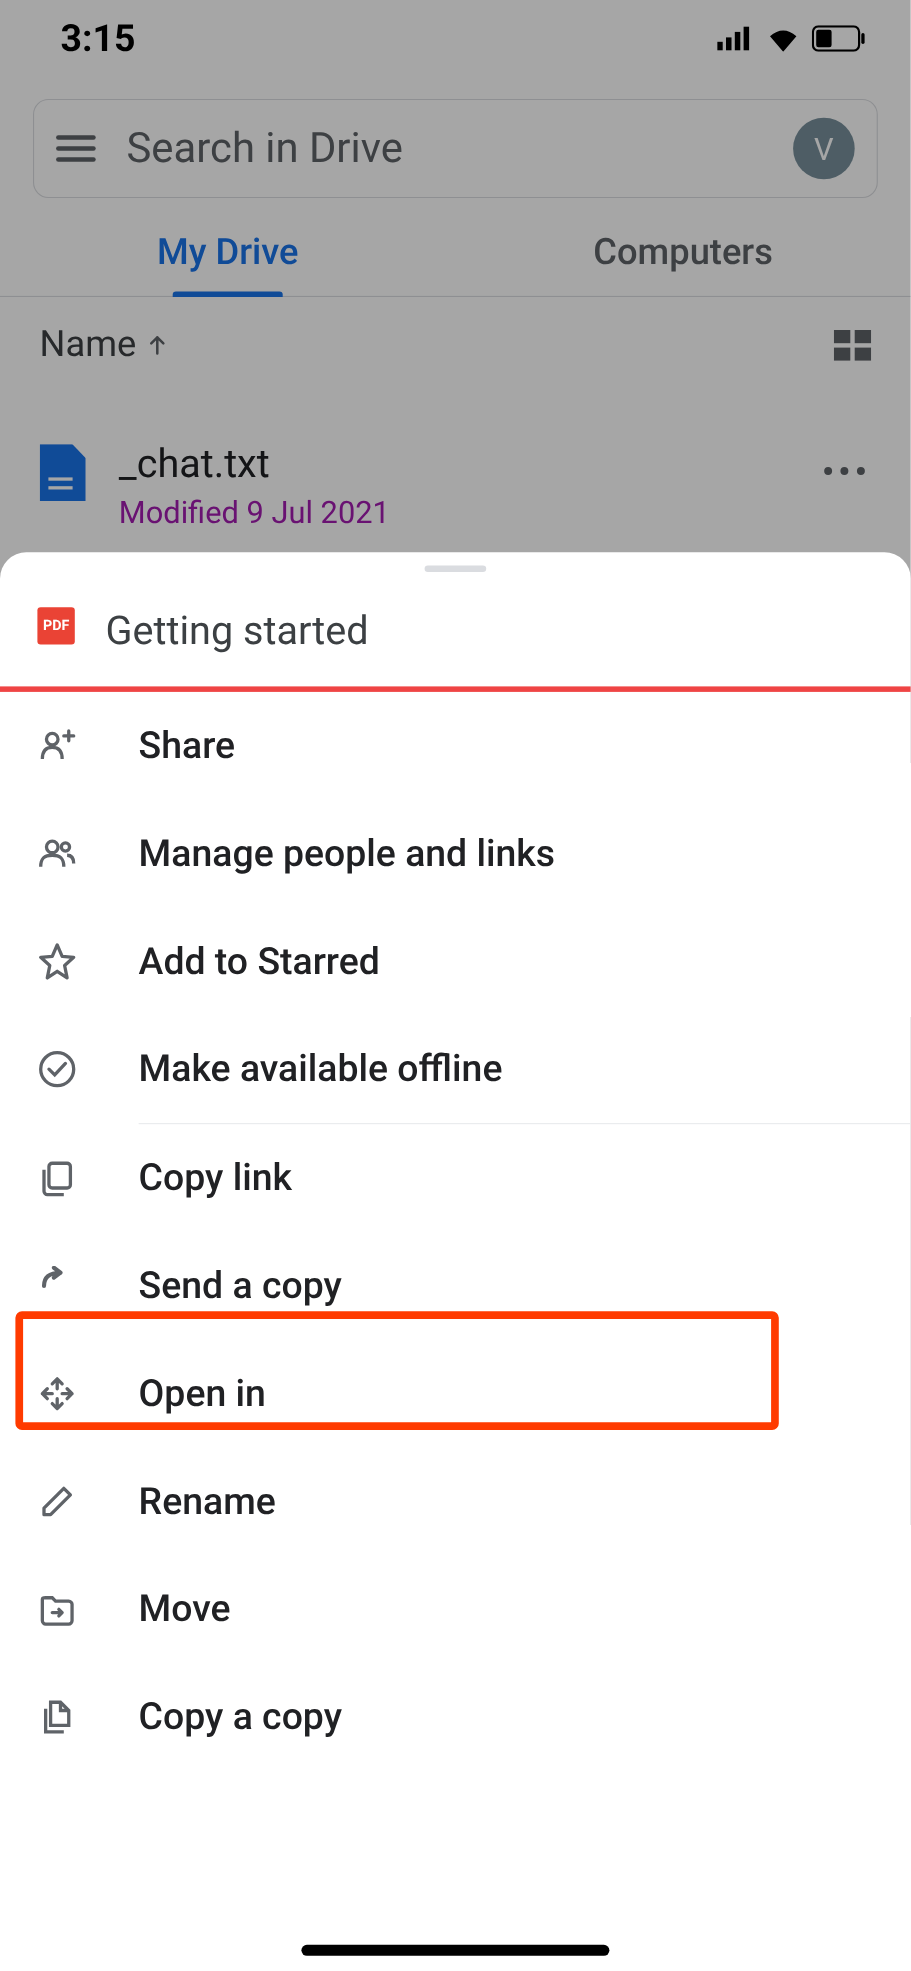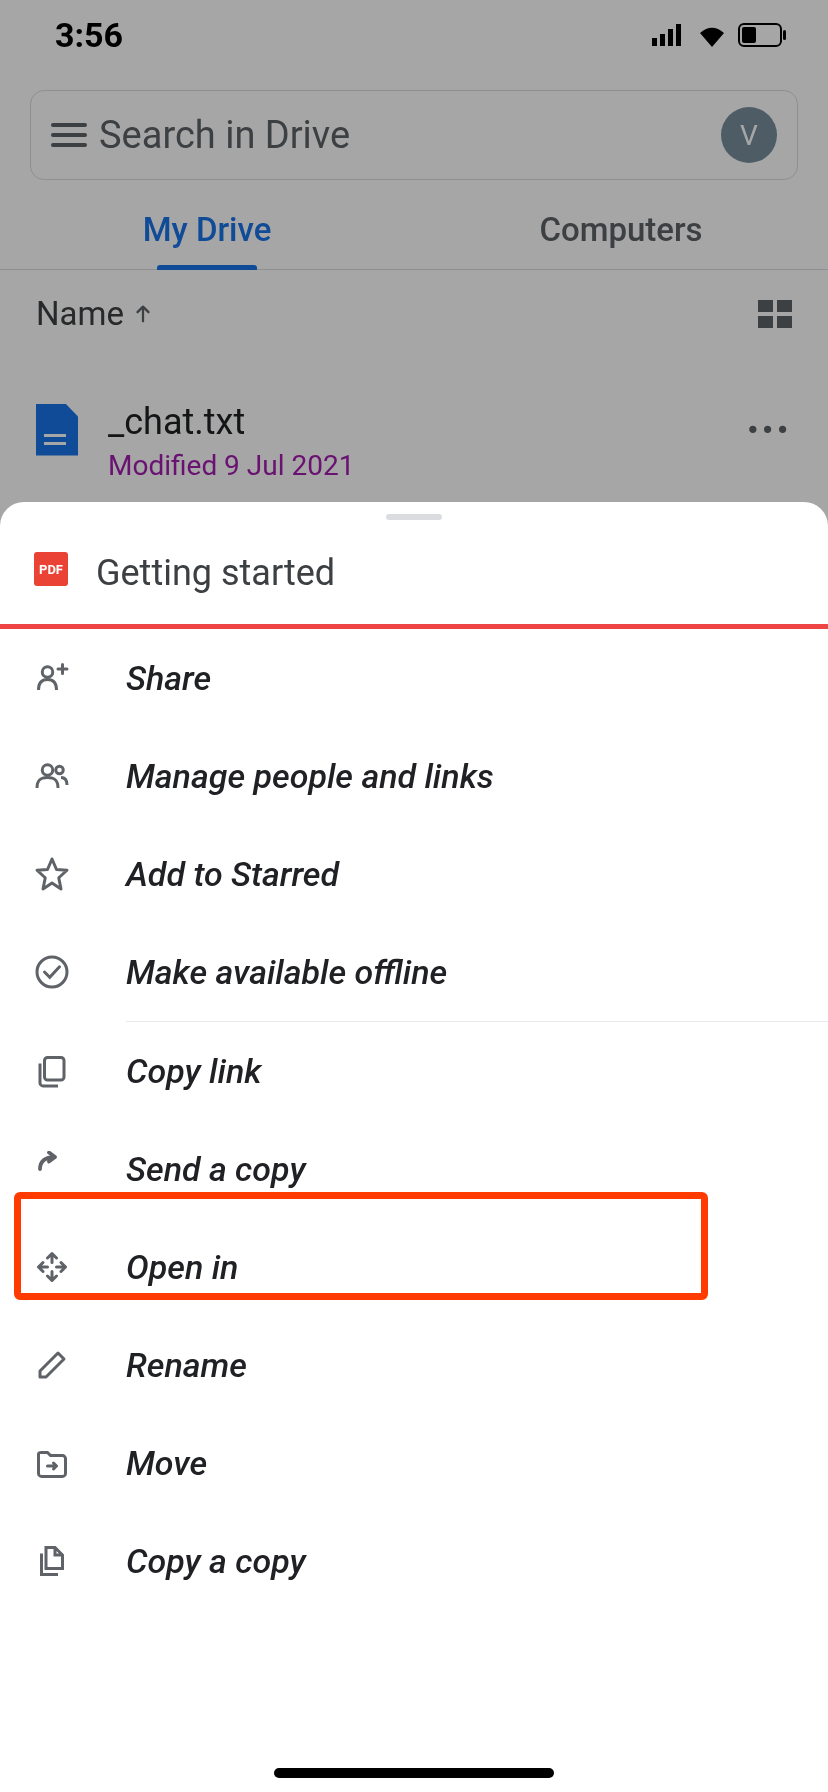--- a/index.html
+++ b/index.html
@@ -40,21 +40,21 @@
     
     .search-container { padding: 20px 30px 10px 30px; }
     .search-bar {
       background: #fff;
       border: 1px solid #dadce0;
       border-radius: 14px;
       height: 90px;
       display: flex;
       align-items: center;
       padding: 0 20px;
-      gap: 12px;
+      gap: 28px;
     }
     .hamburger { display: flex; flex-direction: column; gap: 6px; width: 36px; }
     .hamburger span { height: 4px; background: #5f6368; border-radius: 2px; }
     .search-placeholder { flex: 1; font-size: 38px; color: #5f6368; }
     .avatar {
       width: 56px; height: 56px; border-radius: 50%;
       background: #78909c; color: #fff;
       display: flex; align-items: center; justify-content: center;
       font-size: 28px; font-weight: 400;
     }
@@ -119,21 +119,20 @@
     .pdf-icon {
       width: 34px; height: 34px; background: #ea4335; border-radius: 3px;
       display: flex; align-items: center; justify-content: center;
       color: #fff; font-size: 13px; font-weight: 700;
     }
     .sheet-title { font-size: 36px; color: #3c4043; font-weight: 400; }
     .sheet-item {
       display: flex; align-items: center; gap: 56px;
       padding: 0 34px;
       height: 98px;
-      font-style: italic;
     }
     .sheet-item-icon {
       width: 36px; display: flex; align-items: center; justify-content: center;
       color: #5f6368;
     }
     .sheet-item-label { font-size: 34px; color: #202124; font-weight: 500; flex:1; }
     .sheet-divider {
       margin-left: 126px; height: 1px; background: #e8eaed;
     }
     .highlight-box {
@@ -149,21 +148,21 @@
       width: 280px; height: 10px;
       background: #000; border-radius: 10px;
       z-index: 30;
     }
   </style>
 </head>
 <body>
 
 <div class="background-app">
   <div class="status-bar">
-    <span>3:56</span>
+    <span>3:15</span>
     <div class="status-right">
       <svg width="34" height="22" viewBox="0 0 34 22">
           <rect x="0" y="14" width="5" height="8" fill="#000"></rect>
           <rect x="8" y="10" width="5" height="12" fill="#000"></rect>
           <rect x="16" y="5" width="5" height="17" fill="#000"></rect>
           <rect x="24" y="0" width="5" height="22" fill="#000"></rect>
         </svg>
       <svg width="32" height="24" viewBox="0 0 32 24">
           <path d="M16 24 L22 17 C18 14 14 14 10 17 Z M16 24 L28 10 C20 3 12 3 4 10 L16 24" fill="#000"></path>
         </svg>

